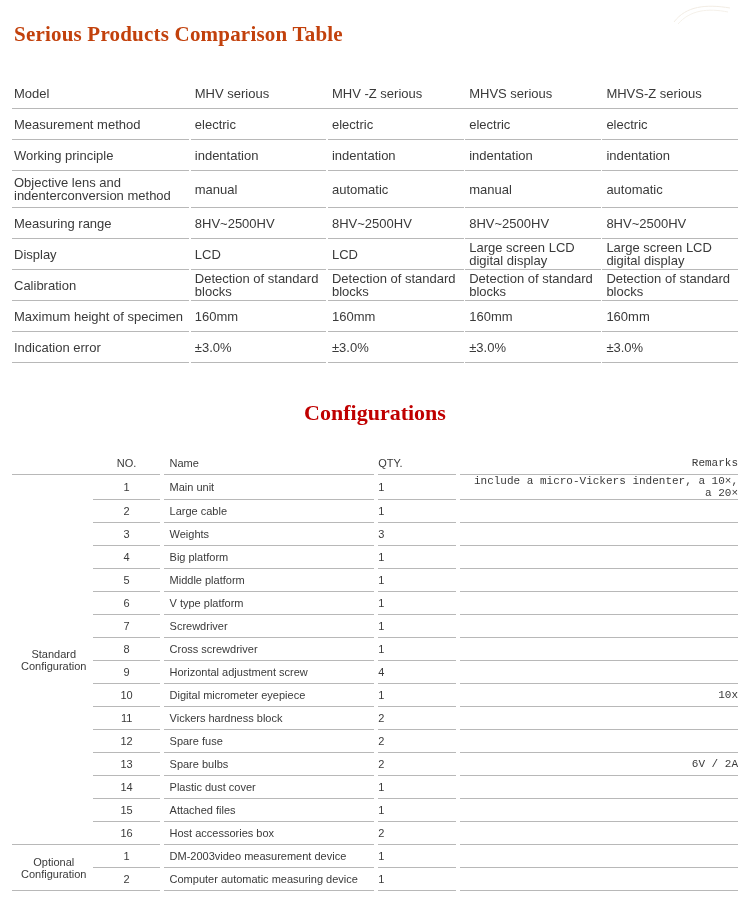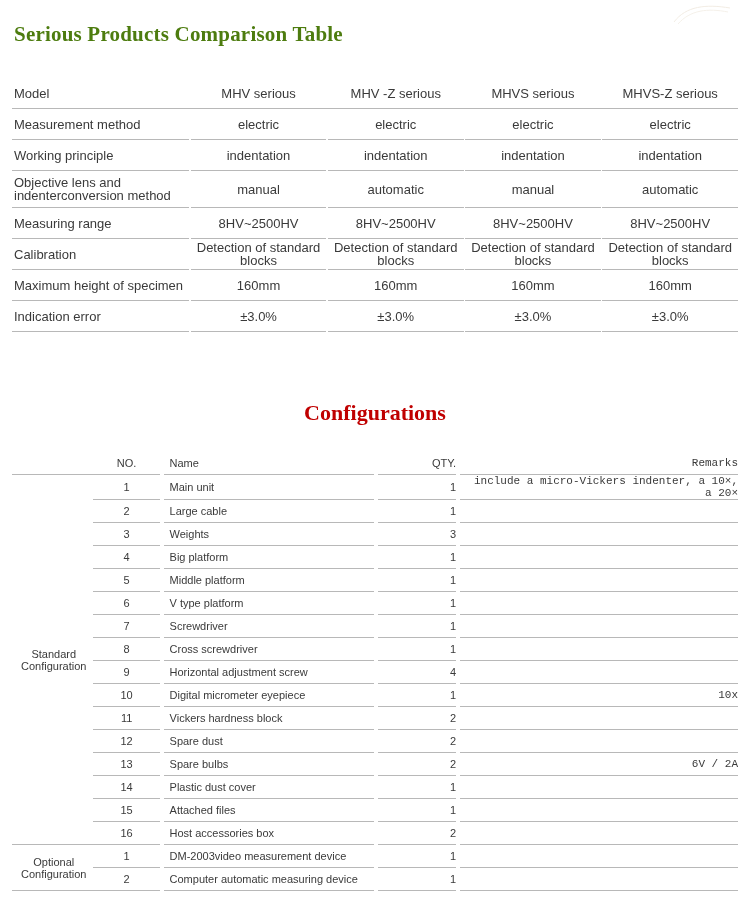--- a/index.html
+++ b/index.html
@@ -22,21 +22,21 @@
   }
 
   
   .title-serious {
     position: absolute;
     left: 14px;
     top: 22px;
     font-family: "Liberation Serif", serif;
     font-size: 21px;
     font-weight: bold;
-    color: #4d7c0f;
+    color: #c2410c;
     letter-spacing: 0.2px;
   }
 
   
   .cmp-table {
     position: absolute;
     left: 12px;
     top: 78px;
     width: 726px;
     border-collapse: collapse;
@@ -52,21 +52,21 @@
     padding: 0 4px 0 2px;
     height: 30px;
     border-bottom: 1px solid #b8b8b8;
     text-align: left;
     line-height: 13px;
   }
   .cmp-table .cell {
     width: 136px;
     height: 30px;
     border-bottom: 1px solid #b8b8b8;
-    text-align: center;
+    text-align: left;
     line-height: 13px;
     padding: 0 4px;
   }
   .cmp-table .gap {
     width: 2px;
     border: none;
   }
   .cmp-table .head td {
     border-bottom: 1px solid #b8b8b8;
     height: 30px;
@@ -119,21 +119,21 @@
     border-bottom: 1px solid #b8b8b8;
   }
   .cfg-table .c-name {
     width: 210px;
     text-align: left;
     padding-left: 6px;
     border-bottom: 1px solid #b8b8b8;
   }
   .cfg-table .c-qty {
     width: 80px;
-    text-align: right;
+    text-align: left;
     border-bottom: 1px solid #b8b8b8;
   }
   .cfg-table .c-rem {
     width: 280px;
     text-align: right;
     padding-left: 6px;
     border-bottom: 1px solid #b8b8b8;
     font-family: Liberation Mono, monospace;
   }
   .cfg-table .c-gap {
@@ -231,20 +231,31 @@
         <td class="gap"></td>
         <td class="cell">8HV~2500HV</td>
         <td class="gap"></td>
         <td class="cell">8HV~2500HV</td>
         <td class="gap"></td>
         <td class="cell">8HV~2500HV</td>
         <td class="gap"></td>
         <td class="cell">8HV~2500HV</td>
       </tr>
 
+      <tr>
+        <td class="rowlabel">Display</td>
+        <td class="gap"></td>
+        <td class="cell">LCD</td>
+        <td class="gap"></td>
+        <td class="cell">LCD</td>
+        <td class="gap"></td>
+        <td class="cell">Large screen LCD digital display</td>
+        <td class="gap"></td>
+        <td class="cell">Large screen LCD digital display</td>
+      </tr>
 
       <tr>
         <td class="rowlabel">Calibration</td>
         <td class="gap"></td>
         <td class="cell">Detection of standard blocks</td>
         <td class="gap"></td>
         <td class="cell">Detection of standard blocks</td>
         <td class="gap"></td>
         <td class="cell">Detection of standard blocks</td>
         <td class="gap"></td>
@@ -388,21 +399,21 @@
         <td class="c-gap"></td>
         <td class="c-name">Vickers hardness block</td>
         <td class="c-gap"></td>
         <td class="c-qty">2</td>
         <td class="c-gap"></td>
         <td class="c-rem"></td>
       </tr>
       <tr>
         <td class="c-no">12</td>
         <td class="c-gap"></td>
-        <td class="c-name">Spare dust</td>
+        <td class="c-name">Spare fuse</td>
         <td class="c-gap"></td>
         <td class="c-qty">2</td>
         <td class="c-gap"></td>
         <td class="c-rem"></td>
       </tr>
       <tr>
         <td class="c-no">13</td>
         <td class="c-gap"></td>
         <td class="c-name">Spare bulbs</td>
         <td class="c-gap"></td>

